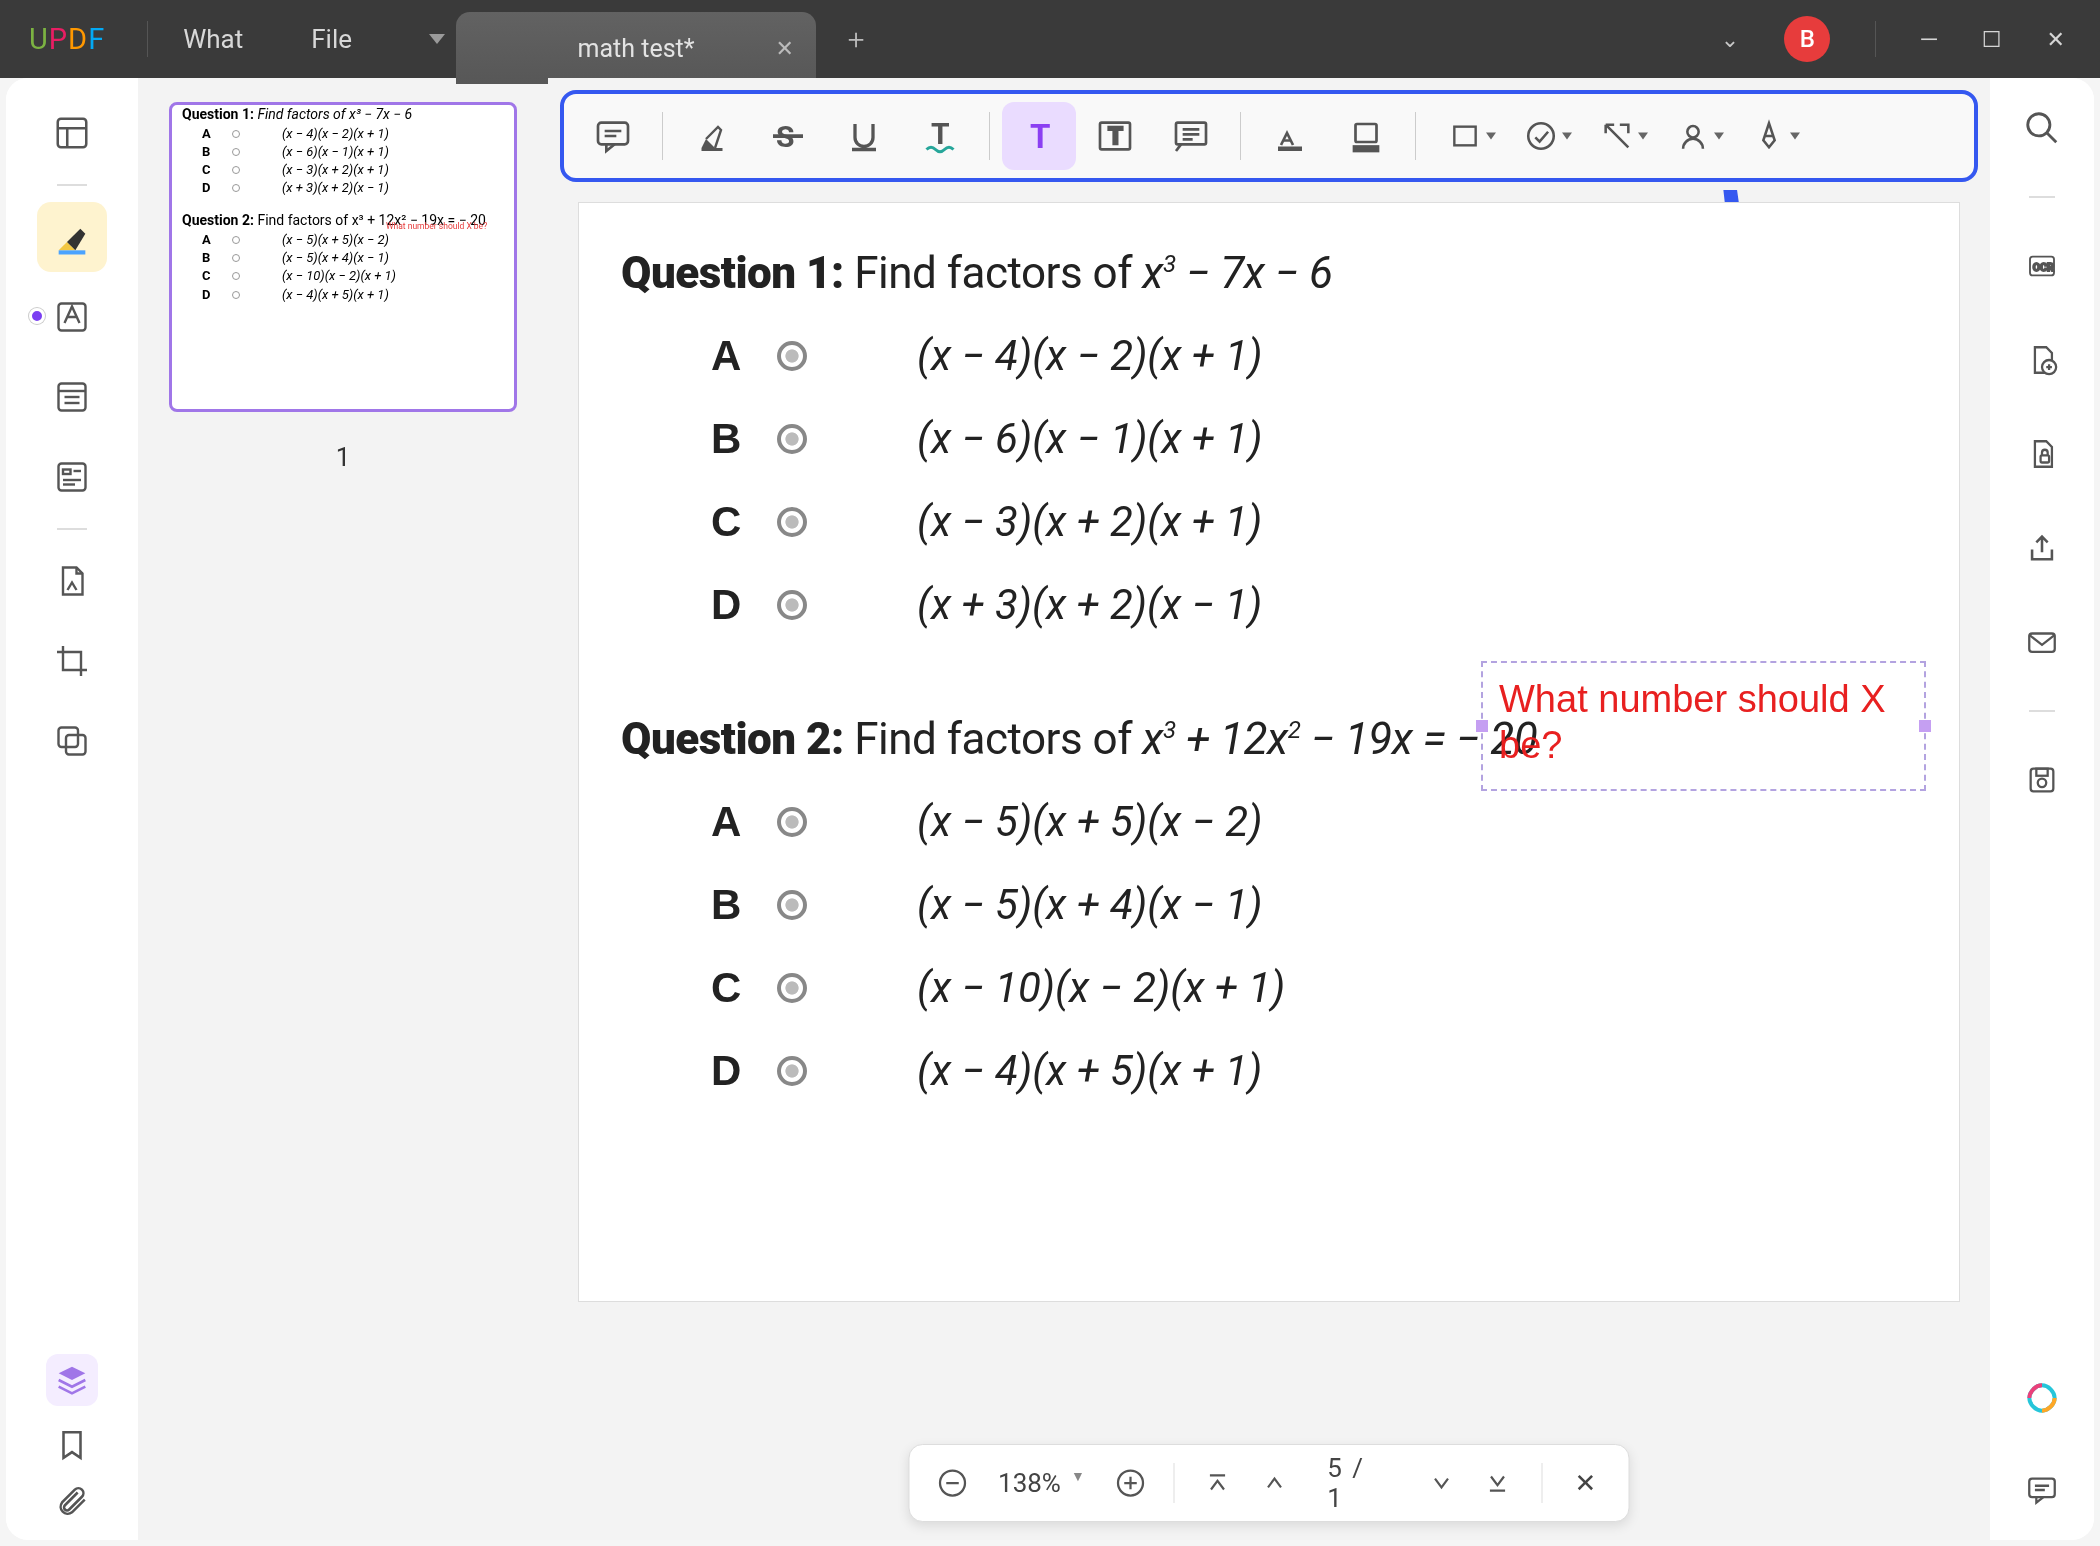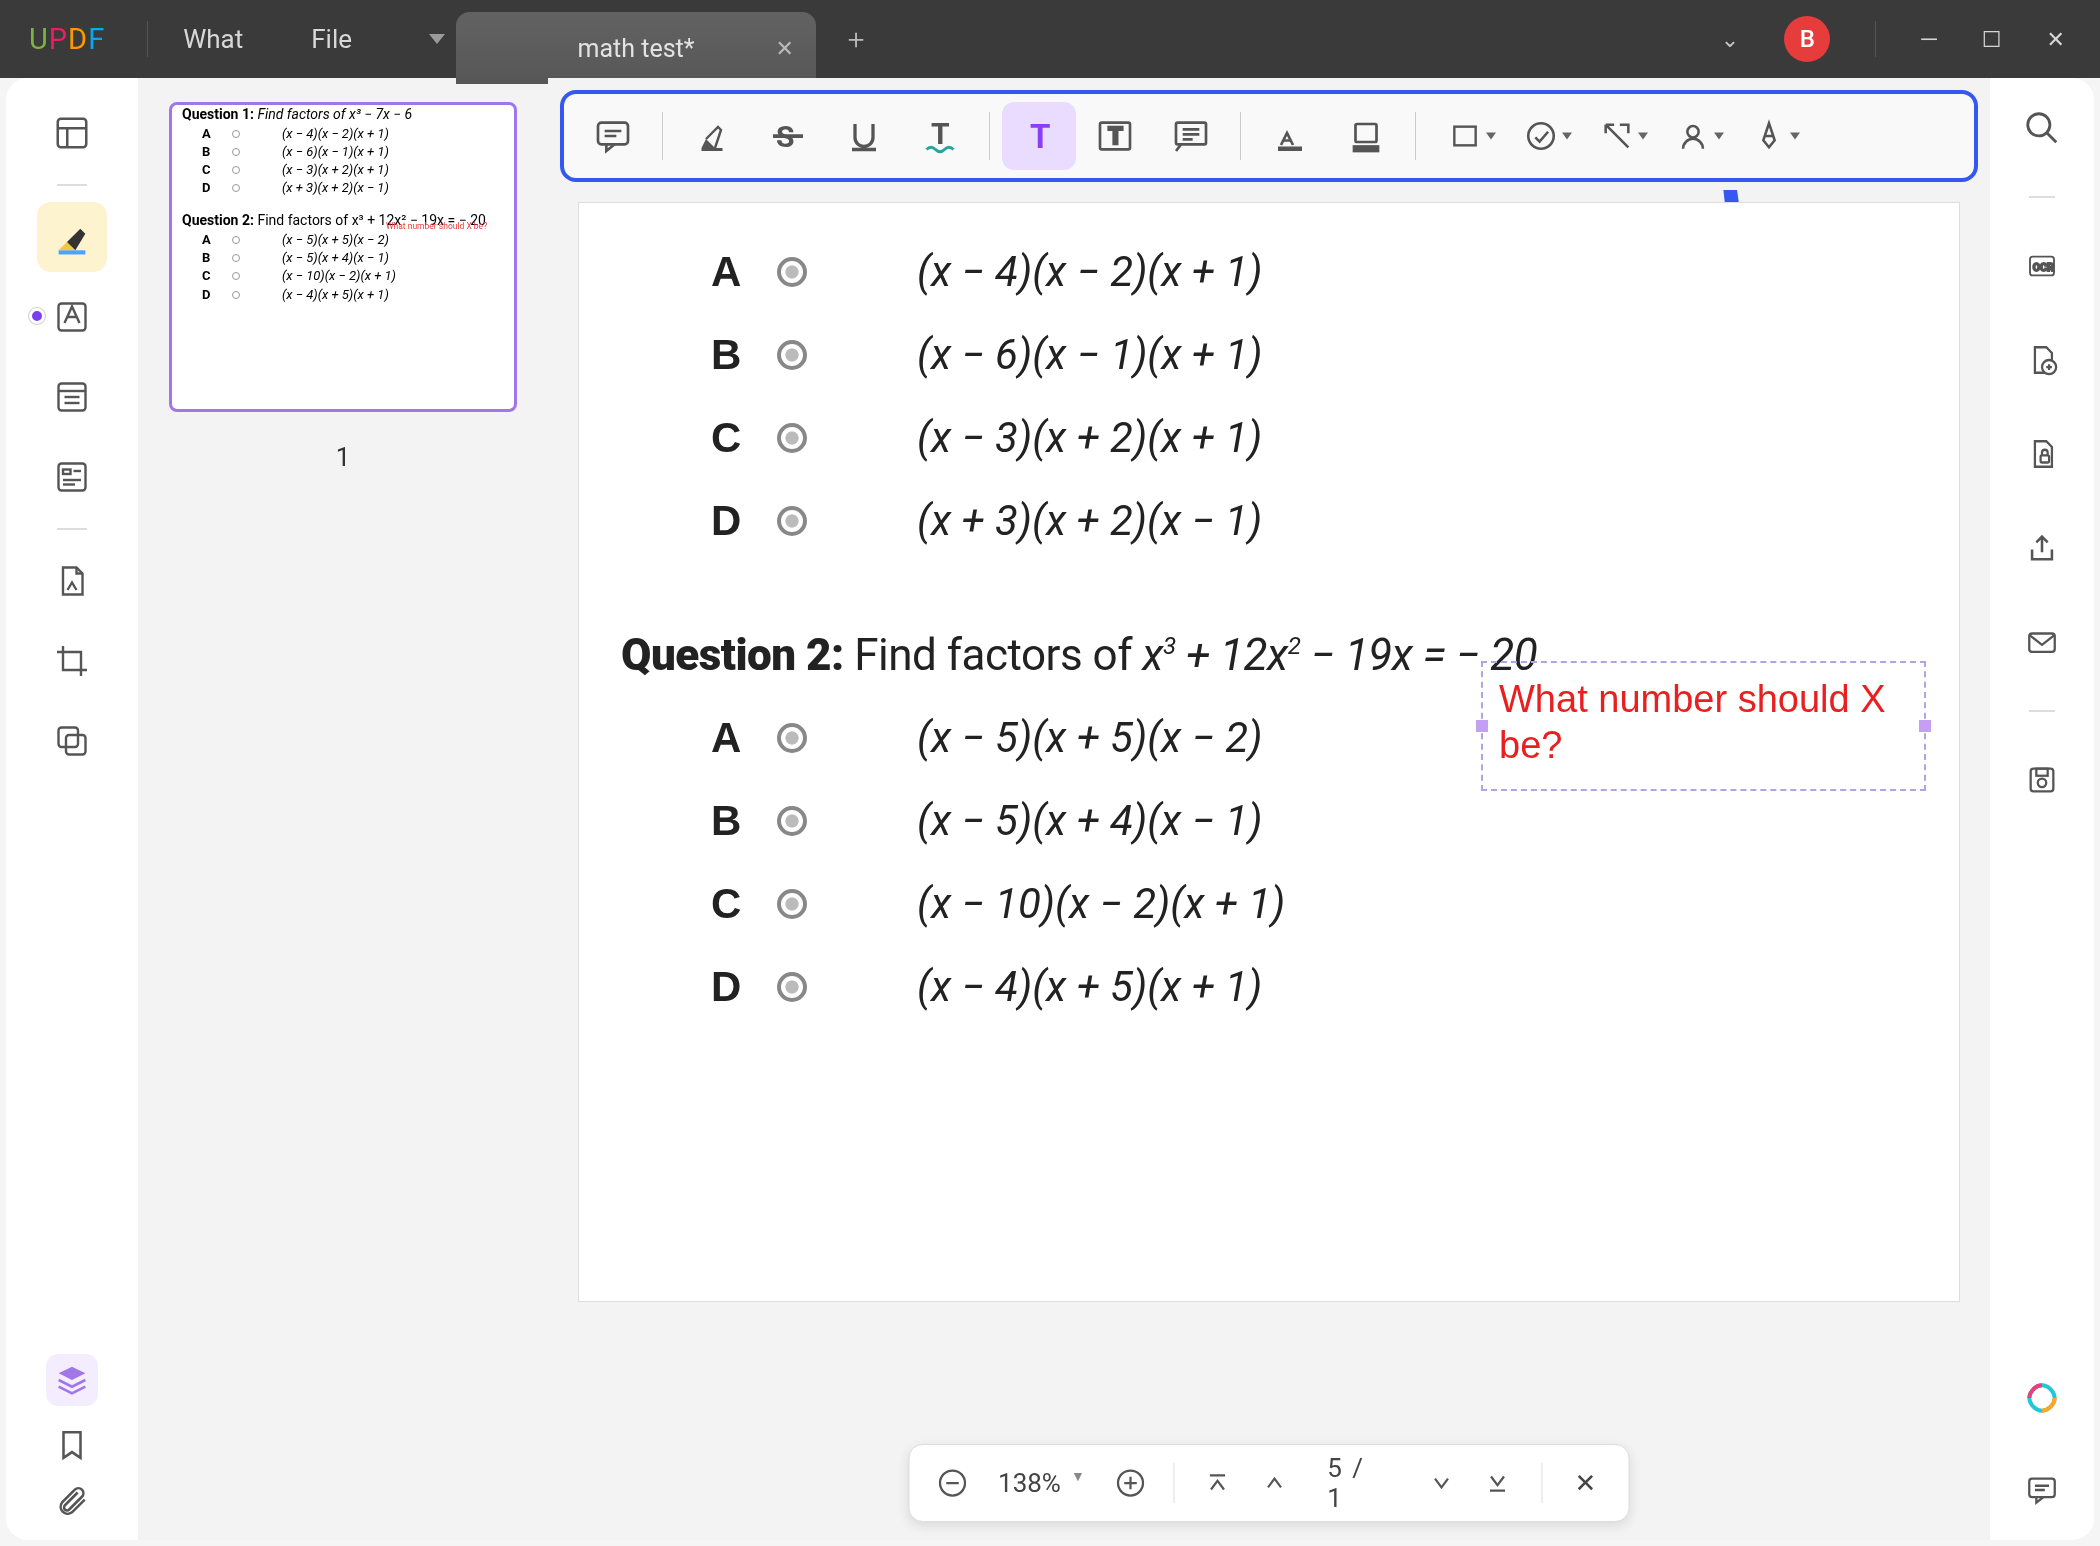--- a/index.html
+++ b/index.html
@@ -360,20 +360,23 @@
             </svg>
           </div>
       </div>
     </div>
 
     <div class="doc-area">
       <svg class="arrow" width="150" height="500" viewBox="0 0 150 500">
         <path d="M40 10 L95 400 L130 380 L80 470 L40 390 L72 405 L28 12 Z" fill="#3558f0"></path>
       </svg>
       <div class="page">
+        <div class="q-head">
+          <b>Question 1:</b><span> Find factors of </span><i><span style="font-style:italic">x</span><span class="sup">3</span> − 7<span style="font-style:italic">x</span> − 6</i>
+        </div>
         <div class="options">
           <div class="option">
               <span class="lbl">A</span>
               <span class="rdo"></span>
               <span class="math">(x − 4)(x − 2)(x + 1)</span>
             </div>
           <div class="option">
               <span class="lbl">B</span>
               <span class="rdo"></span>
               <span class="math">(x − 6)(x − 1)(x + 1)</span>

